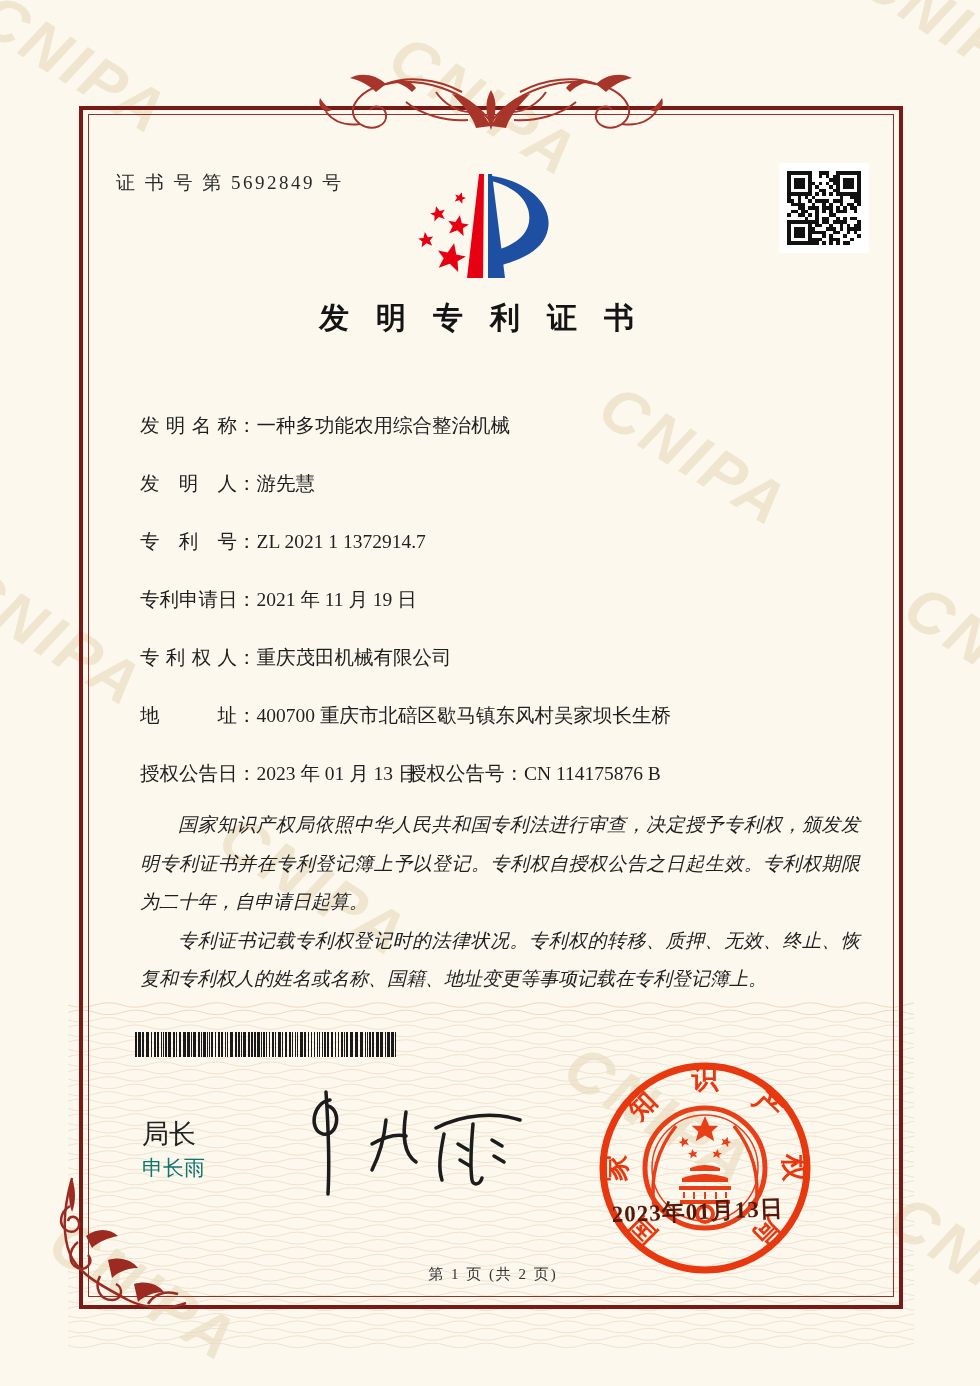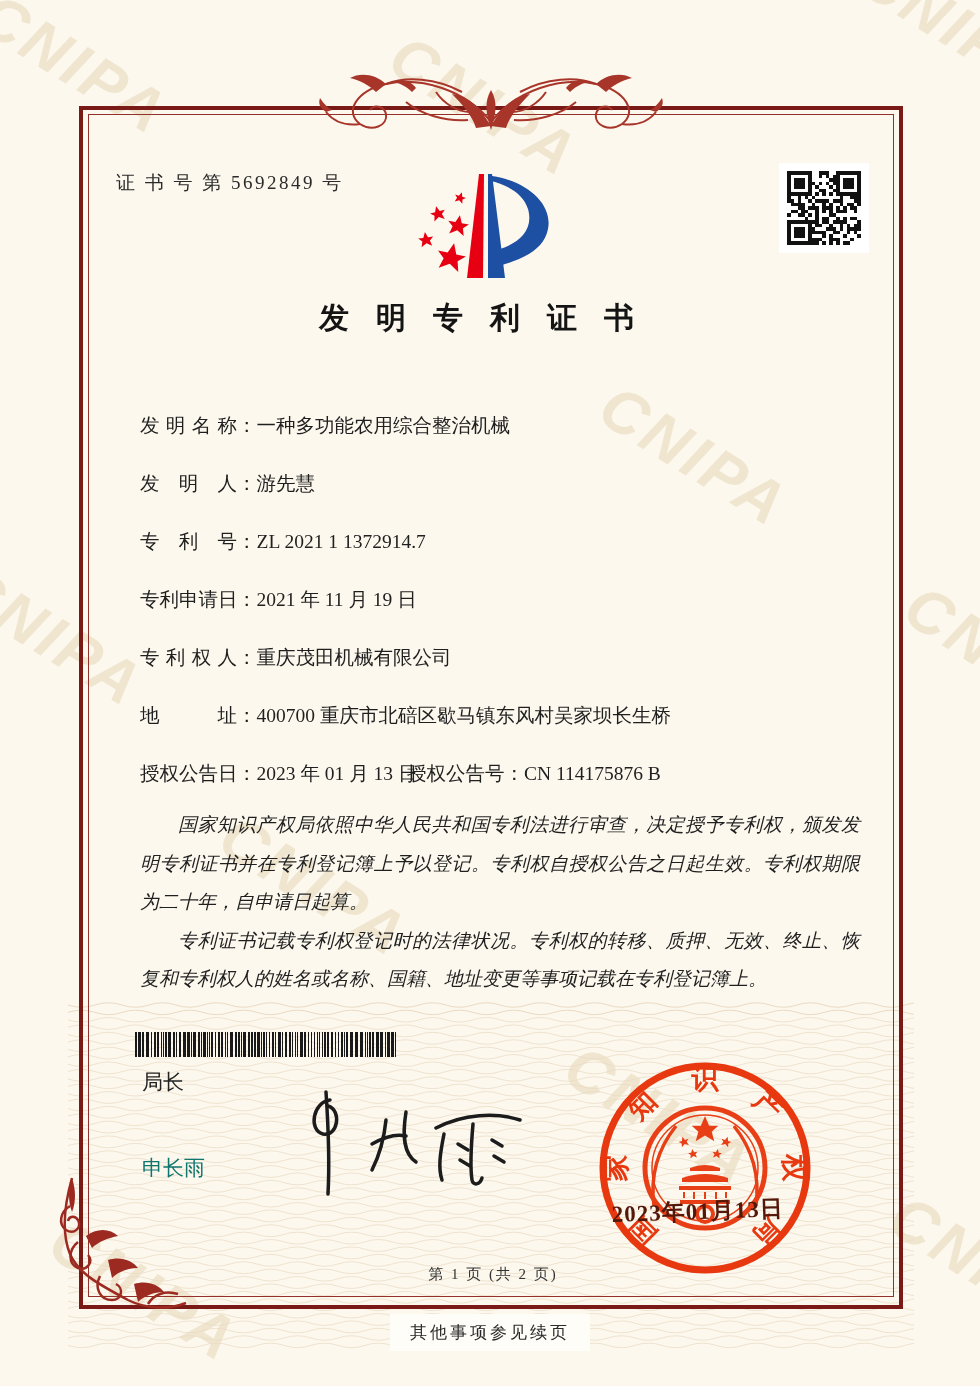--- a/index.html
+++ b/index.html
@@ -30,21 +30,21 @@
   .frow{position:relative; height:58px; white-space:nowrap;}
   .flabel{display:inline-block; width:97px; text-align:justify; text-align-last:justify; vertical-align:top;}
   .fvalue{}
   .grant2{position:absolute; left:267px; top:0;text-align:right;}
 
   .bodytext{position:absolute; left:140px; top:806px; width:720px; font-size:19px; line-height:38.5px; text-align:justify;}
   .bodytext p{margin:0; text-indent:2em;font-style:italic;}
 
   .barcode{position:absolute; left:135px; top:1032px;}
 
-  .sig-title{position:absolute; left:142px; top:1068px; font-size:21px; font-family:"Liberation Sans", sans-serif; color:#222;}
+  .sig-title{position:absolute; left:142px; top:1116px; font-size:27px; font-family:"Liberation Sans", sans-serif; color:#222;}
   .sig-name{position:absolute; left:142px; top:1154px; font-size:21px; font-family:"Liberation Sans", sans-serif; color:#0f766e;}
   .sig-script{position:absolute; left:268px; top:1082px;}
 
   .seal{position:absolute; left:596px; top:1056px;}
 
   .pageinfo{position:absolute; left:0; right:0; top:1265px; text-align:center; font-size:15px; letter-spacing:2px; color:#333;margin-left:6px;}
   .contnote{position:absolute; left:0; right:0; top:1314px; text-align:center;}
   .contnote span{display:inline-block; background:#fffdf7; padding:7px 20px; font-size:17px; letter-spacing:3px; color:#2a2a2a;}
 </style>
 </head>
@@ -489,15 +489,14 @@
       <path d="M84,144 h50 v4 h-50 z" stroke="none"></path>
       <circle cx="109" cy="158" r="8" fill="none" stroke-width="4"></circle>
       <path d="M58,150 Q52,105 80,70" fill="none" stroke-width="3.5"></path>
       <path d="M160,150 Q166,105 138,70" fill="none" stroke-width="3.5"></path>
       <path d="M88,168 q21,8 42,0" fill="none" stroke-width="3.5"></path>
     </g>
     <text x="102" y="163" transform="rotate(-2 102 163)" text-anchor="middle" font-size="23" font-weight="bold" letter-spacing="1" fill="#54180a" font-family="Liberation Serif, serif">2023年01月13日</text>
   </svg>
 
   <div class="pageinfo">第 1 页 (共 2 页)</div>
-  <div class="contnote"><span>其他事项参见续页</span></div>
 
 </div>
 
 </body></html>

